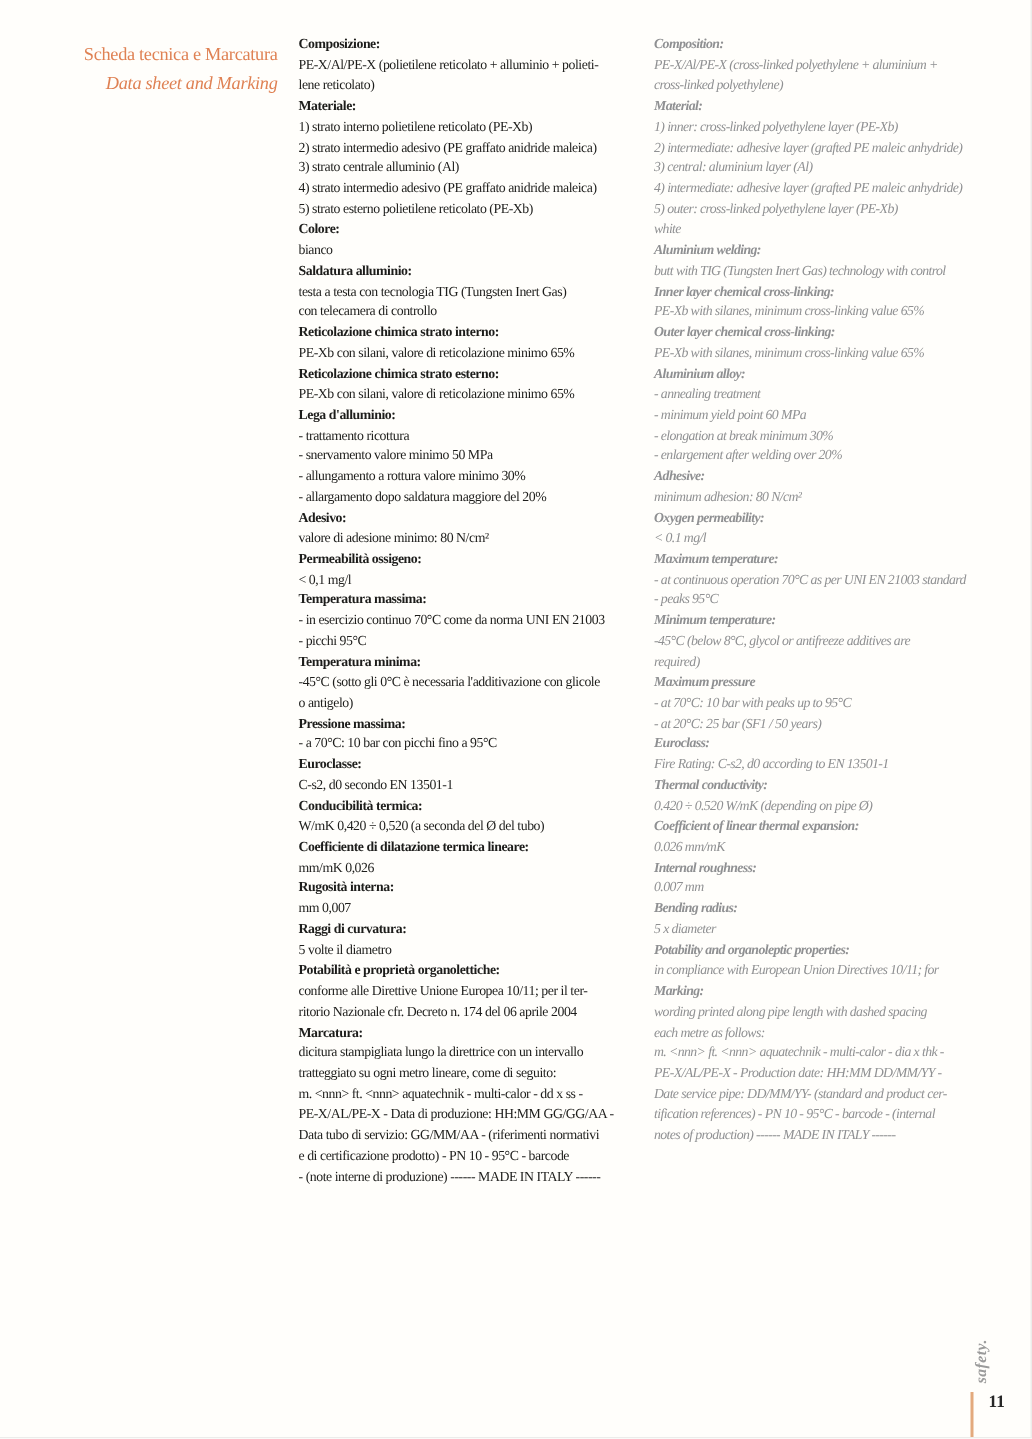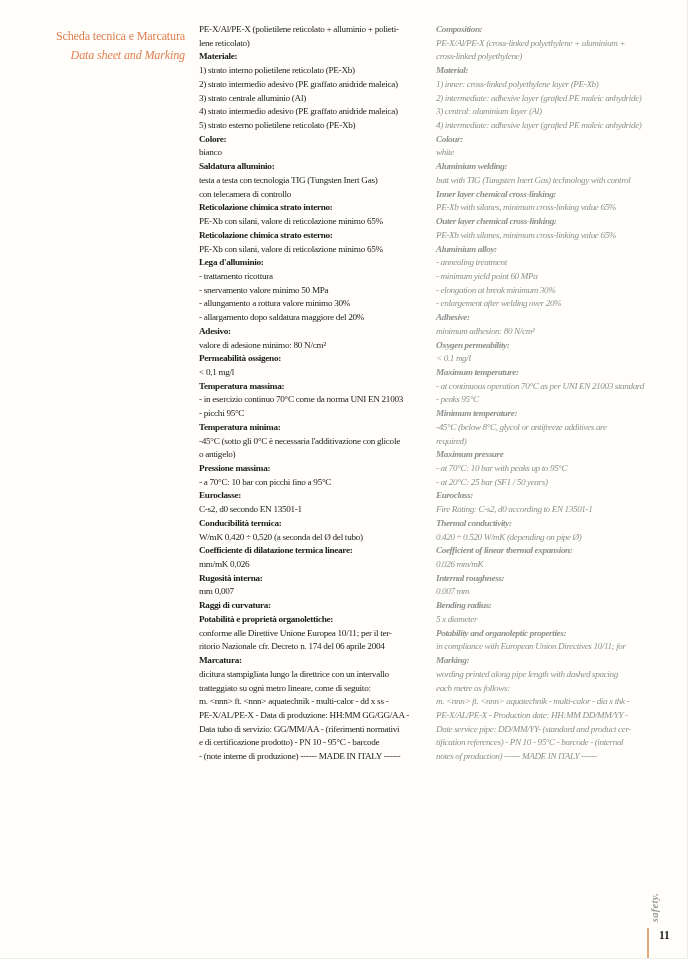--- a/index.html
+++ b/index.html
@@ -62,20 +62,21 @@
 <body>
 
 <div class="page">
 
   <div class="header">
     <div class="title-it">Scheda tecnica e Marcatura</div>
     <div class="title-en">Data sheet and Marking</div>
   </div>
 
   <div class="col col-it" id="col-it">
+      <div class="line bold">Composizione:</div>
       <div class="line">PE-X/Al/PE-X (polietilene reticolato + alluminio + polieti-</div>
       <div class="line">lene reticolato)</div>
       <div class="line bold">Materiale:</div>
       <div class="line">1) strato interno polietilene reticolato (PE-Xb)</div>
       <div class="line">2) strato intermedio adesivo (PE graffato anidride maleica)</div>
       <div class="line">3) strato centrale alluminio (Al)</div>
       <div class="line">4) strato intermedio adesivo (PE graffato anidride maleica)</div>
       <div class="line">5) strato esterno polietilene reticolato (PE-Xb)</div>
       <div class="line bold">Colore:</div>
       <div class="line">bianco</div>
@@ -105,20 +106,21 @@
       <div class="line">- a 70°C: 10 bar con picchi fino a 95°C</div>
       <div class="line bold">Euroclasse:</div>
       <div class="line">C-s2, d0 secondo EN 13501-1</div>
       <div class="line bold">Conducibilità termica:</div>
       <div class="line">W/mK 0,420 ÷ 0,520 (a seconda del Ø del tubo)</div>
       <div class="line bold">Coefficiente di dilatazione termica lineare:</div>
       <div class="line">mm/mK 0,026</div>
       <div class="line bold">Rugosità interna:</div>
       <div class="line">mm 0,007</div>
       <div class="line bold">Raggi di curvatura:</div>
+      <div class="line">5 volte il diametro</div>
       <div class="line bold">Potabilità e proprietà organolettiche:</div>
       <div class="line">conforme alle Direttive Unione Europea 10/11; per il ter-</div>
       <div class="line">ritorio Nazionale cfr. Decreto n. 174 del 06 aprile 2004</div>
       <div class="line bold">Marcatura:</div>
       <div class="line">dicitura stampigliata lungo la direttrice con un intervallo</div>
       <div class="line">tratteggiato su ogni metro lineare, come di seguito:</div>
       <div class="line">m. &lt;nnn&gt; ft. &lt;nnn&gt; aquatechnik - multi-calor - dd x ss -</div>
       <div class="line">PE-X/AL/PE-X - Data di produzione: HH:MM GG/GG/AA -</div>
       <div class="line">Data tubo di servizio: GG/MM/AA - (riferimenti normativi</div>
       <div class="line">e di certificazione prodotto) - PN 10  -  95°C - barcode</div>
@@ -126,21 +128,21 @@
     </div>
   <div class="col col-en" id="col-en">
       <div class="line bold">Composition:</div>
       <div class="line">PE-X/Al/PE-X (cross-linked polyethylene + aluminium +</div>
       <div class="line">cross-linked polyethylene)</div>
       <div class="line bold">Material:</div>
       <div class="line">1) inner: cross-linked polyethylene layer (PE-Xb)</div>
       <div class="line">2) intermediate: adhesive layer (grafted PE maleic anhydride)</div>
       <div class="line">3) central: aluminium layer (Al)</div>
       <div class="line">4) intermediate: adhesive layer (grafted PE maleic anhydride)</div>
-      <div class="line bold">Colour:</div>
+      <div class="line">5) outer: cross-linked polyethylene layer (PE-Xb)</div>
       <div class="line">white</div>
       <div class="line bold">Aluminium welding:</div>
       <div class="line">butt with TIG (Tungsten Inert Gas) technology with control</div>
       <div class="line bold">Inner layer chemical cross-linking:</div>
       <div class="line">PE-Xb with silanes, minimum cross-linking value 65%</div>
       <div class="line bold">Outer layer chemical cross-linking:</div>
       <div class="line">PE-Xb with silanes, minimum cross-linking value 65%</div>
       <div class="line bold">Aluminium alloy:</div>
       <div class="line">- annealing treatment</div>
       <div class="line">- minimum yield point 60 MPa</div>

